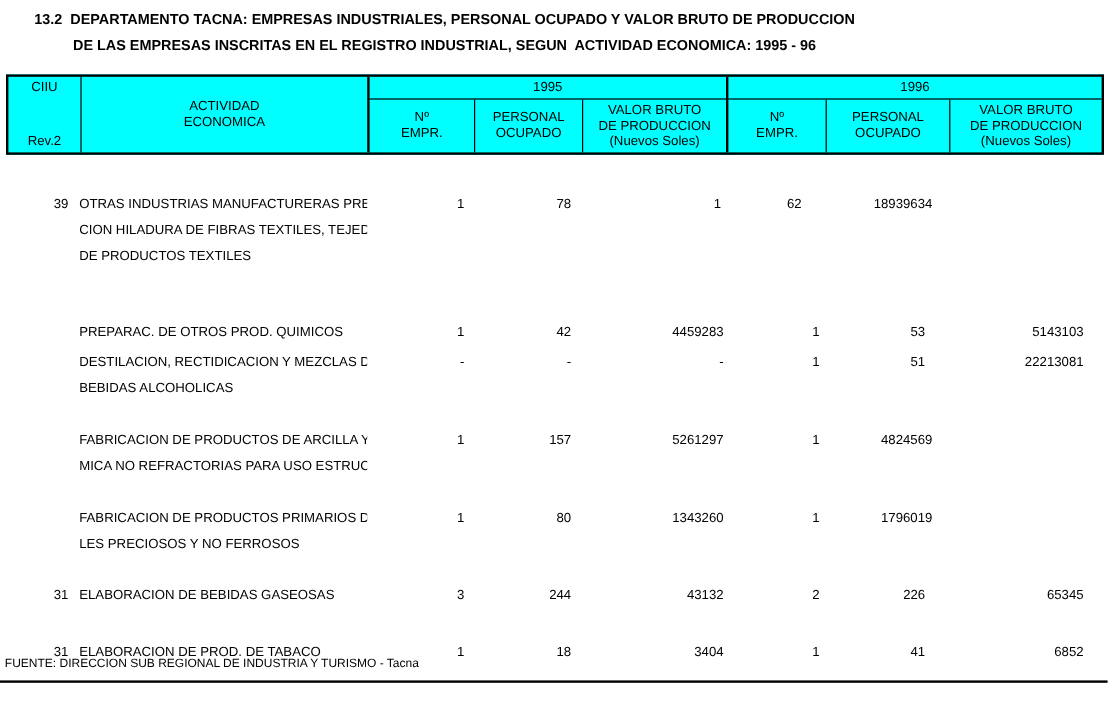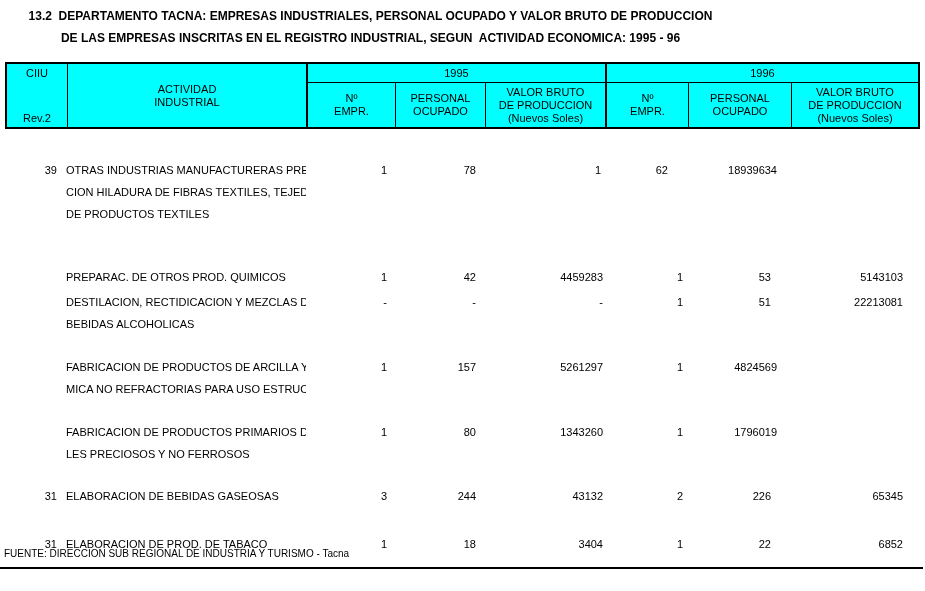--- a/index.html
+++ b/index.html
@@ -66,21 +66,21 @@
 <div class="title-line" id="title1">13.2  DEPARTAMENTO TACNA: EMPRESAS INDUSTRIALES, PERSONAL OCUPADO Y VALOR BRUTO DE PRODUCCION</div>
 <div class="title-line" id="title2">DE LAS EMPRESAS INSCRITAS EN EL REGISTRO INDUSTRIAL, SEGUN  ACTIVIDAD ECONOMICA: 1995 - 96</div>
 
 <div class="header-table">
   <div class="hcell span2r c1 br1">
     <div>CIIU</div>
     <div>Rev.2</div>
   </div>
   <div class="hcell span2r c2 br2">
     <div>ACTIVIDAD</div>
-    <div>INDUSTRIAL</div>
+    <div>ECONOMICA</div>
   </div>
   <div class="hcell yr g95 bb1 br2">
     <div>1995</div>
   </div>
   <div class="hcell yr g96 bb1">
     <div>1996</div>
   </div>
 
   <div class="hcell sub c3 br1">
     <div>Nº</div>
@@ -192,18 +192,18 @@
 
 <div class="row" id="row7">
   <div class="ciiu-cell">31</div>
   <div class="act-cell">
     <div class="act-line">ELABORACION DE PROD. DE TABACO</div>
   </div>
   <div class="num p3">1</div>
   <div class="num p4">18</div>
   <div class="num p5">3404</div>
   <div class="num p6">1</div>
-  <div class="num p7">22</div>
+  <div class="num p7">41</div>
   <div class="num p8">6852</div>
 </div>
 
 <div class="footer-rule"></div>
 <div class="footer-text">FUENTE: DIRECCION SUB REGIONAL DE INDUSTRIA Y TURISMO - Tacna</div>
 
 </body></html>

